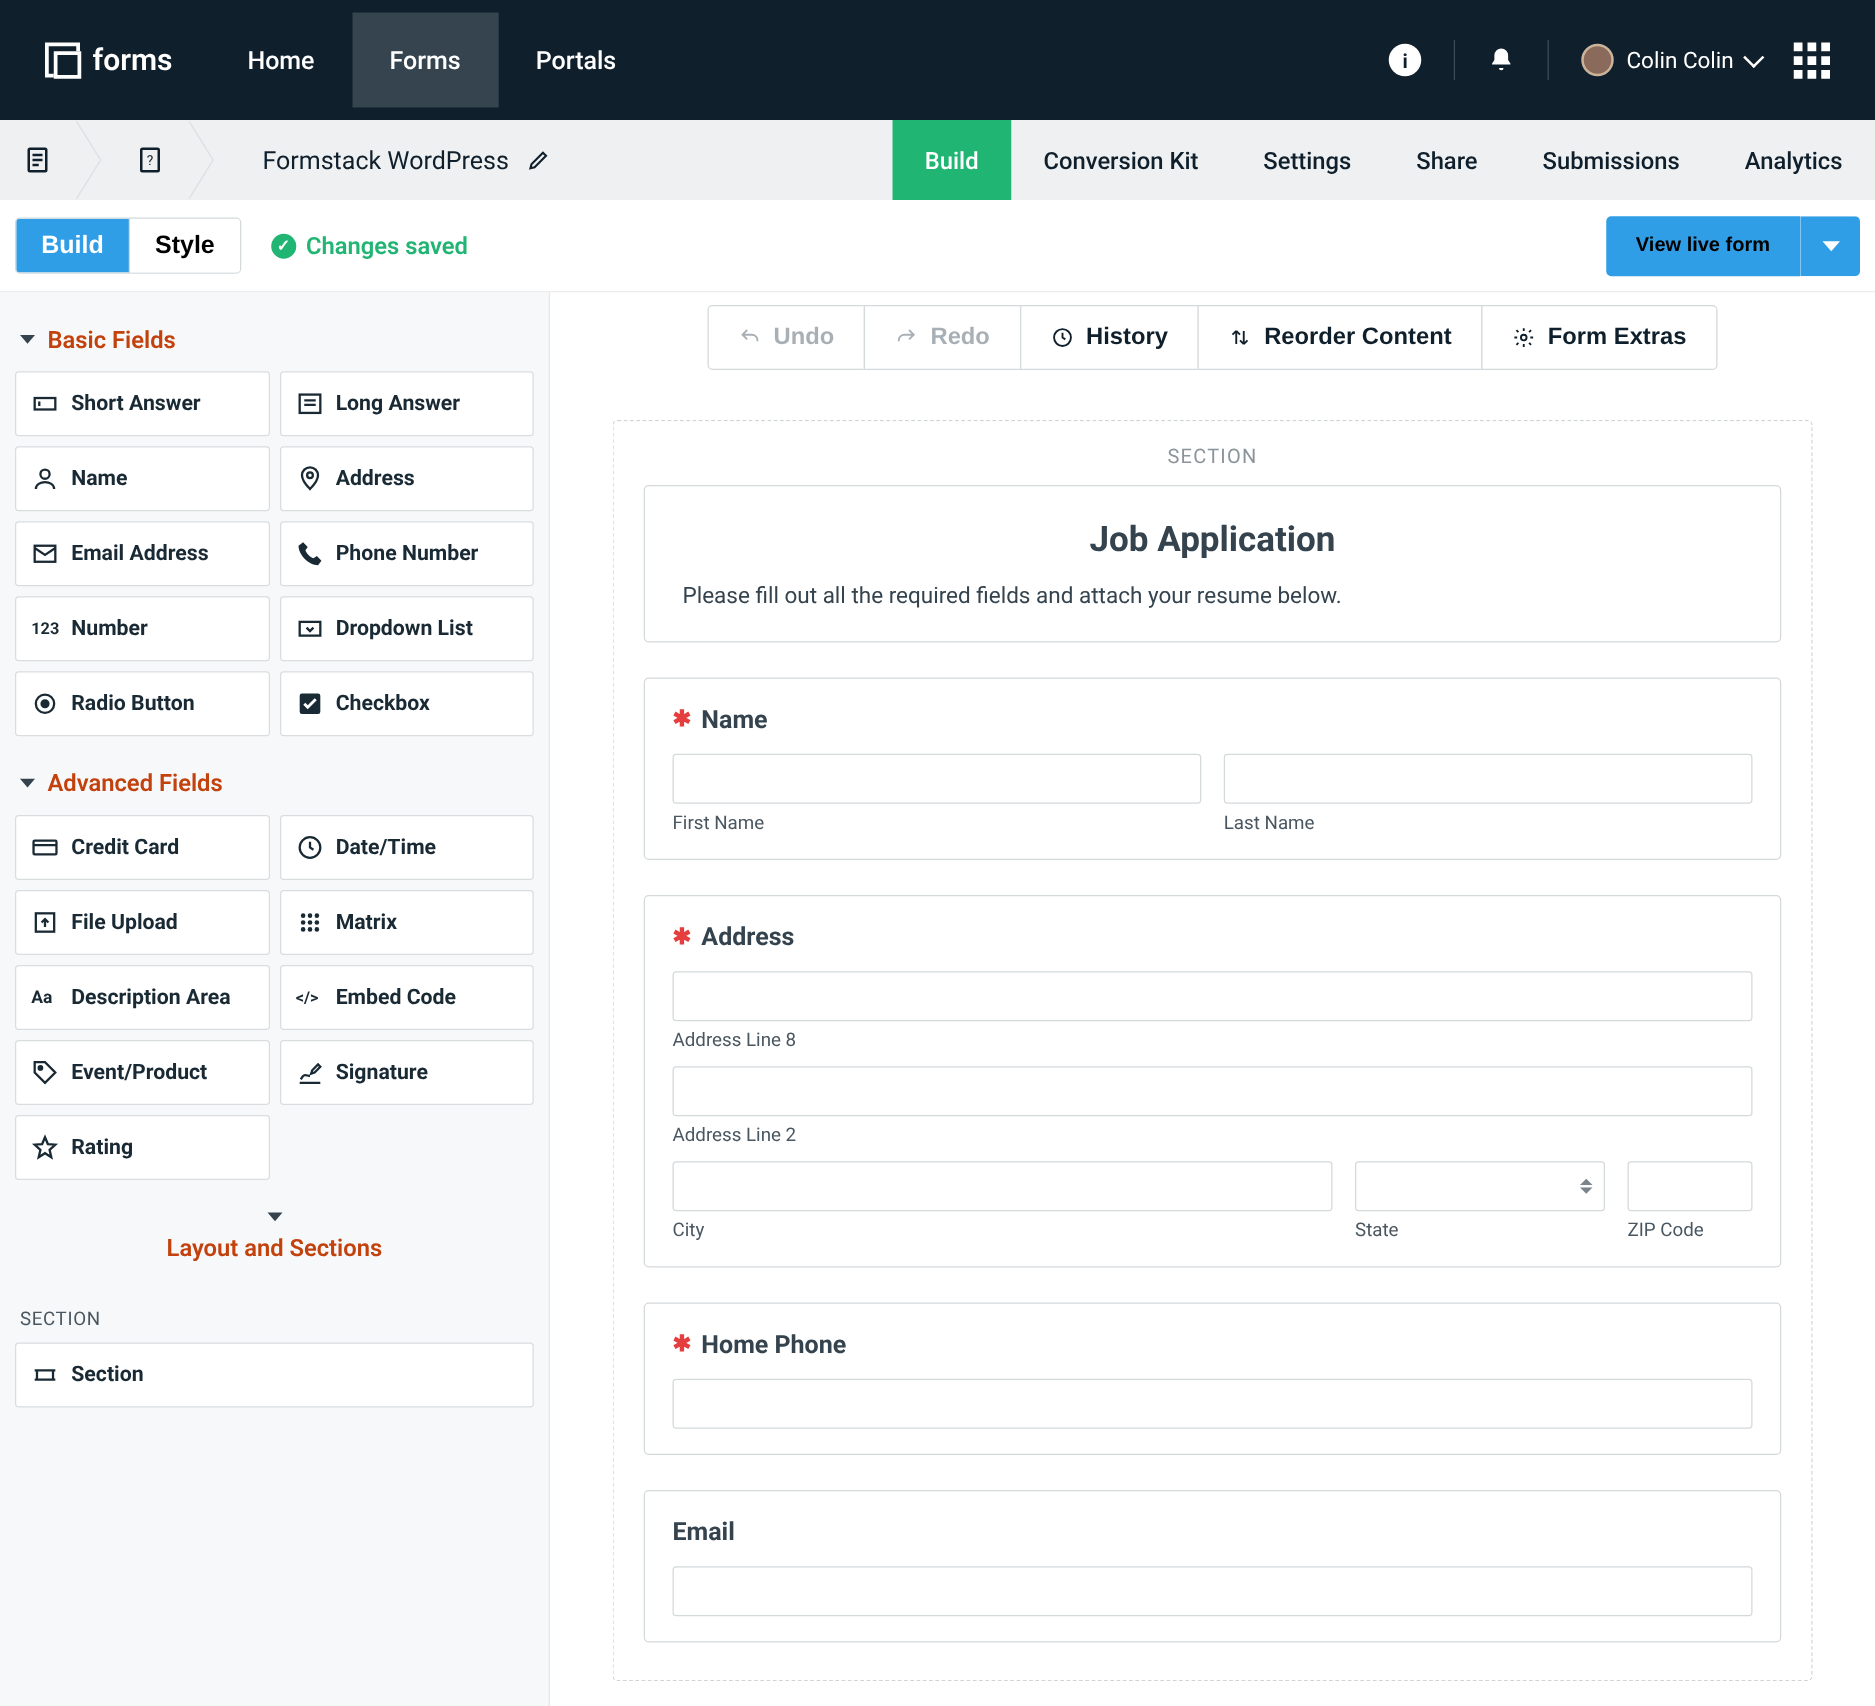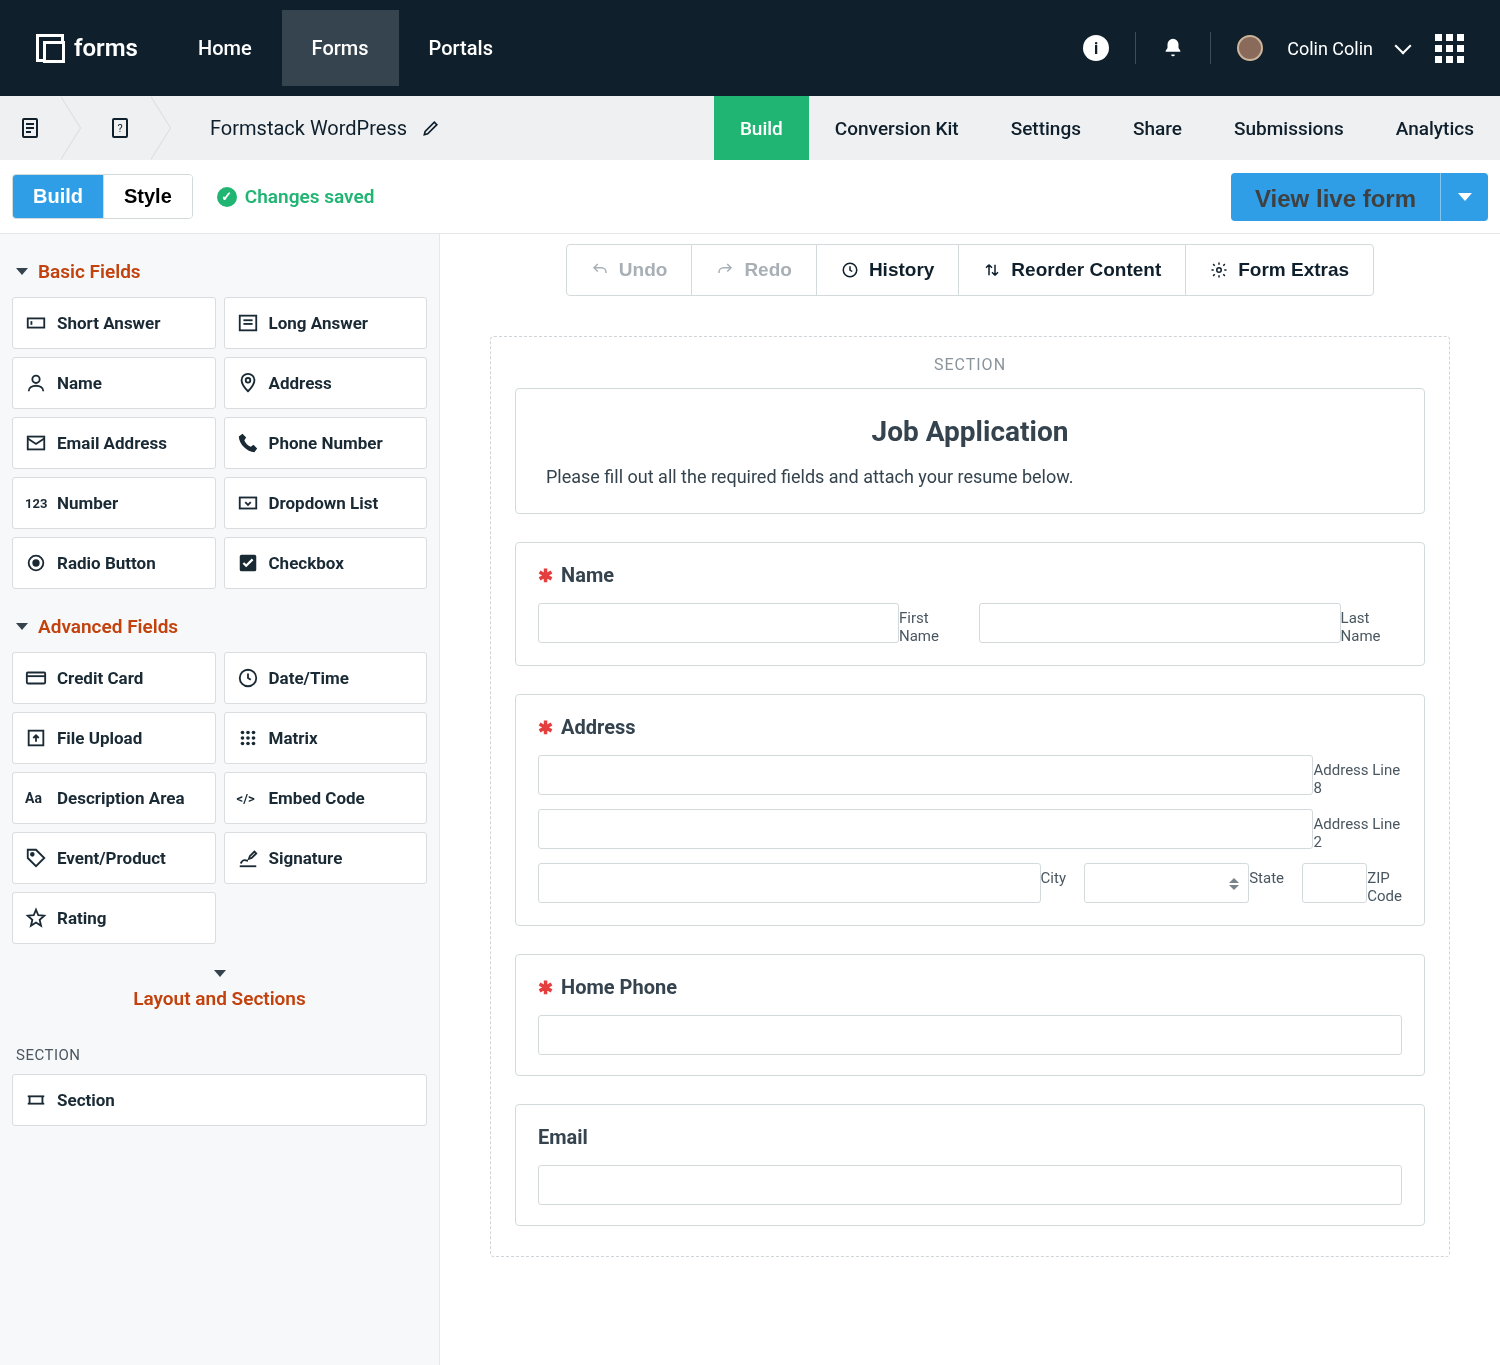--- a/index.html
+++ b/index.html
@@ -10,21 +10,21 @@
   .logo { display: flex; align-items: center; gap: 10px; padding: 0 30px 0 36px; color: #fff; font-weight: 600; font-size: 24px; }
   .logo-icon { width: 28px; height: 28px; border: 3px solid #fff; position: relative; }
   .logo-icon::after { content: ""; position: absolute; top: 4px; left: 4px; width: 100%; height: 100%; background: #0f1f2b; border: 3px solid #fff; box-sizing: border-box; }
   .nav-item { color: #fff; font-size: 20px; font-weight: 500; padding: 0 30px; height: 76px; display: flex; align-items: center; cursor: pointer; }
   .nav-item.active { background: #35444f; }
   .topbar-right { margin-left: auto; display: flex; align-items: center; gap: 26px; padding-right: 36px; color: #fff; }
   .icon-circle { width: 26px; height: 26px; border-radius: 50%; background: #fff; color: #0f1f2b; display: flex; align-items: center; justify-content: center; font-weight: 700; font-size: 16px; cursor: pointer; }
   .bell { width: 22px; height: 26px; cursor: pointer; }
   .vdivider { width: 1px; height: 32px; background: rgba(255,255,255,0.2); }
   .avatar { width: 26px; height: 26px; border-radius: 50%; background: #8a6b5b; border: 2px solid #cbb49a; }
-  .user-name { font-size: 18px; display: flex; align-items: center; gap: 24px; cursor: pointer; }
+  .user-name { font-size: 18px; display: flex; align-items: center; gap: 10px; cursor: pointer; }
   .chev { width: 12px; height: 12px; border-right: 2px solid #fff; border-bottom: 2px solid #fff; transform: rotate(45deg); margin-top: -4px; }
   .apps-icon { display: grid; grid-template-columns: repeat(3, 7px); grid-template-rows: repeat(3, 7px); gap: 4px; cursor: pointer; }
   .apps-icon span { background: #fff; }
   
   
   .crumbbar { background: #eef0f2; height: 64px; display: flex; align-items: center; }
   .crumb-btn { width: 60px; height: 64px; display: flex; align-items: center; justify-content: center; cursor: pointer; position: relative; }
   .crumb-arrow { position: absolute; right: -20px; top: 0; width: 0; height: 0; border-top: 32px solid transparent; border-bottom: 32px solid transparent; border-left: 20px solid #eef0f2; filter: drop-shadow(1px 0 0 #d8dcdf); }
   .doc-icon, .folder-icon { width: 24px; height: 24px; }
   .crumb-title { padding-left: 60px; font-size: 20px; color: #0f1f2b; display: flex; align-items: center; gap: 14px; }
@@ -35,21 +35,21 @@
   
   
   .subbar { height: 74px; display: flex; align-items: center; padding: 0 12px; border-bottom: 1px solid #e5e8ea; }
   .seg { display: flex; border: 1px solid #d4d9dc; border-radius: 4px; overflow: hidden; }
   .seg button { border: none; background: #fff; padding: 10px 20px; font-size: 20px; font-weight: 600; color: #000; cursor: pointer; }
   .seg button.active { background: #2f9ee6; color: #fff; }
   .seg button:first-child { border-right: 1px solid #d4d9dc; }
   .saved { margin-left: 24px; color: #21b573; font-size: 19px; font-weight: 600; display: flex; align-items: center; gap: 8px; }
   .check-circle { width: 20px; height: 20px; border-radius: 50%; background: #21b573; color: #fff; display: flex; align-items: center; justify-content: center; font-size: 13px; }
   .subbar-right { margin-left: auto; display: flex; }
-  .view-btn { background: #2f9ee6; color: #404040; border: none; padding: 12px 24px; font-size: 24px; font-weight: 600; height: 48px; cursor: pointer; border-top-left-radius: 4px; border-bottom-left-radius: 4px; }
+  .view-btn { background: #2f9ee6; color: #000000; border: none; padding: 12px 24px; font-size: 16px; font-weight: 600; height: 48px; cursor: pointer; border-top-left-radius: 4px; border-bottom-left-radius: 4px; }
   .view-dd { background: #2f9ee6; color: #fff; border: none; border-left: 1px solid rgba(255,255,255,0.4); width: 48px; height: 48px; display: flex; align-items: center; justify-content: center; cursor: pointer; border-top-right-radius: 4px; border-bottom-right-radius: 4px; }
   .tri { width: 0; height: 0; border-left: 7px solid transparent; border-right: 7px solid transparent; border-top: 8px solid #fff; }
   
   
   .main { display: flex; }
   .sidebar { width: 440px; background: #f7f8f9; border-right: 1px solid #e5e8ea; padding: 16px 12px; min-height: 1131px; }
   .group-head { font-size: 19px; font-weight: 600; display: flex; align-items: center; gap: 10px; padding: 10px 4px 14px; color: #c2410c; cursor: pointer; }
   .caret { width: 0; height: 0; border-left: 6px solid transparent; border-right: 6px solid transparent; border-top: 7px solid #34434e; }
   .field-grid { display: grid; grid-template-columns: 1fr 1fr; gap: 8px; }
   .field-grid.single { grid-template-columns: 1fr; }
@@ -69,21 +69,21 @@
   .section-wrap { border: 1.5px dashed #cfd4d8; border-radius: 4px; padding: 18px 24px 30px; margin: 40px 30px 0; }
   .section-tag { text-align: center; color: #8a949b; font-size: 16px; letter-spacing: 1px; }
   .section-header { border: 1px solid #d4d9dc; border-radius: 4px; margin-top: 14px; padding: 26px 30px; }
   .section-title { text-align: center; font-size: 28px; font-weight: 700; color: #34434e; margin-bottom: 18px; }
   .section-desc { font-size: 18px; color: #34434e; }
   
   .form-field { border: 1px solid #d4d9dc; border-radius: 4px; margin-top: 28px; padding: 20px 22px; }
   .ff-label { font-size: 20px; font-weight: 700; color: #34434e; display: flex; align-items: center; gap: 8px; margin-bottom: 16px; }
   .req { color: #e53e3e; font-size: 18px; }
   .ff-row { display: flex; gap: 18px; }
-  .ff-col { flex: 1; display: flex; flex-direction: row; }
+  .ff-col { flex: 1; display: flex; flex-direction: column; }
   .ff-col.sm { flex: 0 0 200px; }
   .ff-col.xs { flex: 0 0 100px; }
   .ff-col.lg { flex: 1 1 auto; }
   .ff-input { border: 1px solid #d4d9dc; border-radius: 3px; height: 40px; width: 100%; padding: 0 10px; font-size: 16px; }
   .ff-sub { font-size: 15px; color: #4a5761; margin-top: 6px; }
   .ff-select { position: relative; }
   .ff-arrows { position: absolute; right: 10px; top: 50%; transform: translateY(-50%); display: flex; flex-direction: column; gap: 2px; pointer-events: none; }
   .ff-arrows span { width: 0; height: 0; border-left: 5px solid transparent; border-right: 5px solid transparent; }
   .ff-arrows .up { border-bottom: 5px solid #7a848b; }
   .ff-arrows .dn { border-top: 5px solid #7a848b; }

